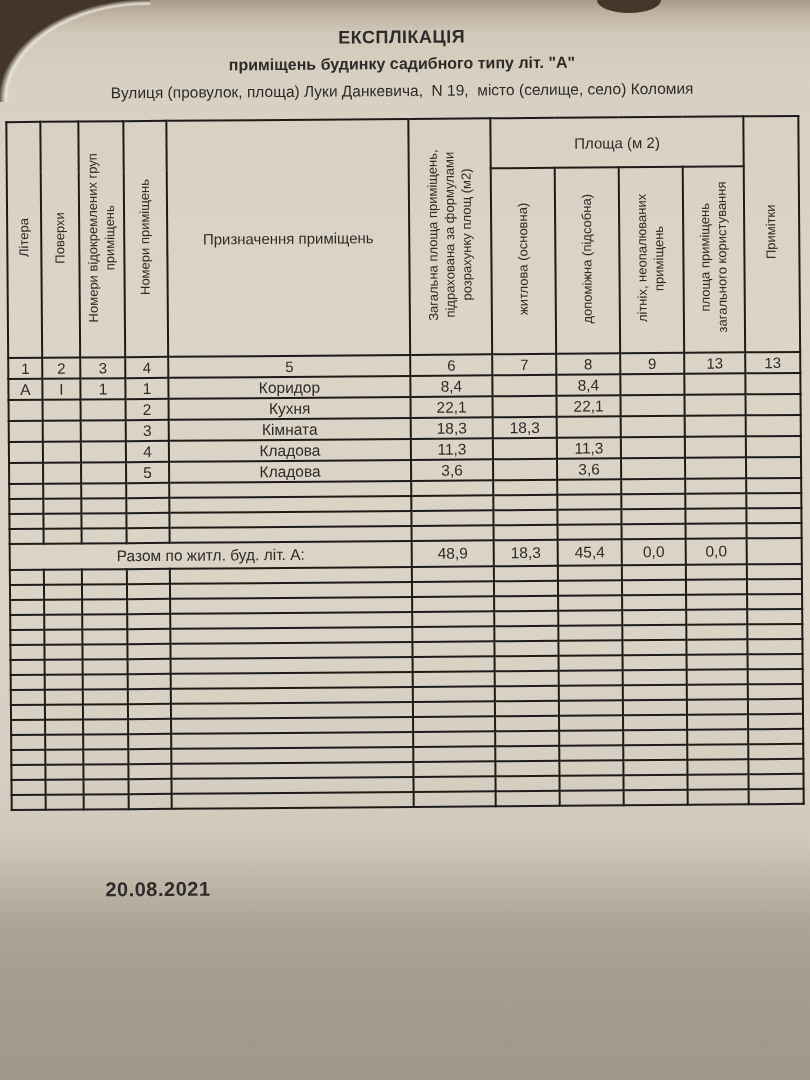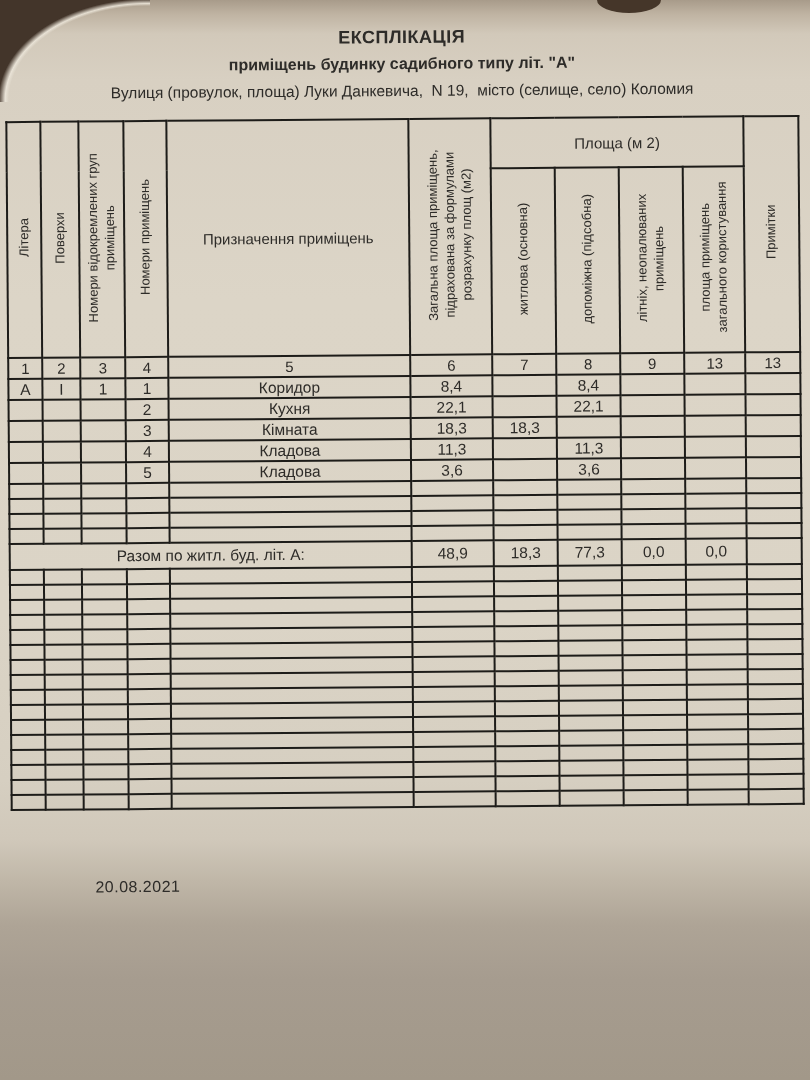--- a/index.html
+++ b/index.html
@@ -44,21 +44,21 @@
   .vert{
     writing-mode:vertical-rl;transform:rotate(180deg);
     display:inline-block;line-height:1.3;font-size:13px;
   }
   .vh-full .vert{height:224px;}
   .vh-sub .vert{height:174px;}
   .h-purpose{font-size:15px;}
   .h-area{font-size:15px;}
   .name-cell{text-align:left;padding-left:6px;}
   .t-label{text-align:center;padding-left:128px;}
-  .date{position:absolute;left:92px;top:876px;font-size:16px;letter-spacing:.5px;}
+  .date{position:absolute;left:102px;top:876px;font-size:20px;letter-spacing:.5px;font-weight:bold;}
 </style>
 </head>
 <body>
 
 <div class="corner-dark"></div>
 <div class="spot"></div>
 
 <div class="content">
   <div class="titles">
     <div class="title">ЕКСПЛІКАЦІЯ</div>
@@ -224,21 +224,21 @@
           <td></td>
           <td></td>
           <td></td>
           <td></td>
           <td></td>
         </tr>
         <tr class="r-total">
           <td class="t-label" colspan="5">Разом по житл. буд. літ. А:</td>
           <td>48,9</td>
           <td>18,3</td>
-          <td>77,3</td>
+          <td>45,4</td>
           <td>0,0</td>
           <td>0,0</td>
           <td></td>
         </tr>
         <tr class="r-tail">
           <td></td>
           <td></td>
           <td></td>
           <td></td>
           <td></td>

